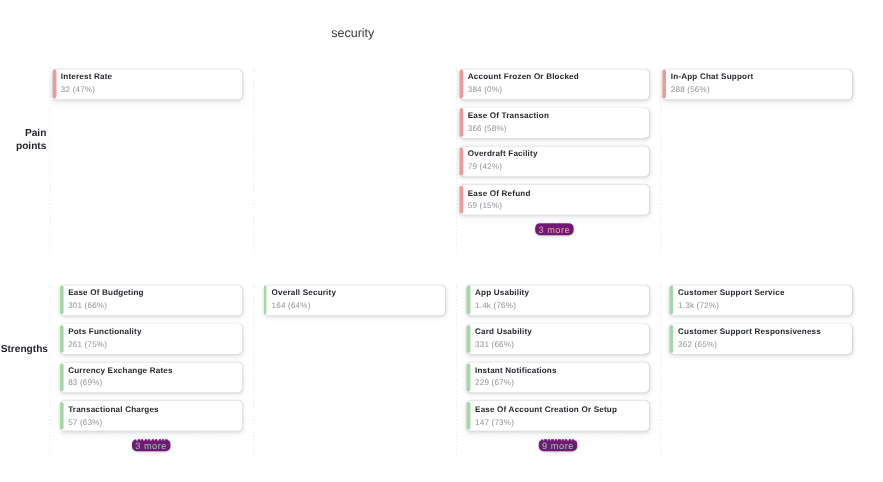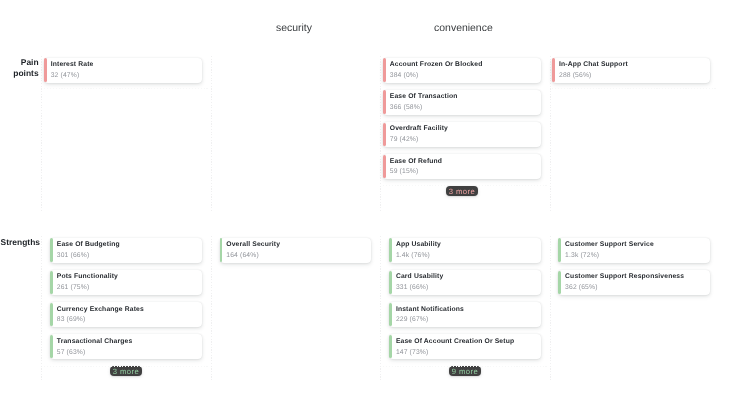--- a/index.html
+++ b/index.html
@@ -11,21 +11,21 @@
   .row{position:absolute;left:0;top:0;width:736px;height:402px;}
 
   
   .colhead{position:absolute;top:24.2px;text-align:center;color:#383b3e;
            font-size:10.45px;line-height:10.1px;font-weight:400;}
   .colhead span{display:inline-block;max-width:66px;}
 
   
   .rowlabel{position:absolute;width:120px;text-align:right;font-weight:bold;
             font-size:8.45px;color:#1f2328;line-height:11.5px;}
-  .rowlabel span{display:inline-block;max-width:38px;}
+  .rowlabel span{display:inline-block;max-width:38px;margin-top:48px;}
 
   
   .vline{position:absolute;width:1px;
          background-image:repeating-linear-gradient(to bottom,#f0f0f1 0 1.2px,rgba(255,255,255,0) 1.2px 2.7px);}
   .hline{position:absolute;height:1px;
          background-image:repeating-linear-gradient(to right,#f7f8f8 0 1.1px,rgba(255,255,255,0) 1.1px 2.9px);}
 
   
   .cell{position:absolute;}
   .card{position:relative;background:#ffffff;border-radius:4px;height:25px;margin-bottom:7.2px;
@@ -34,34 +34,33 @@
   .bar{position:absolute;left:0;top:0.7px;height:23.5px;width:2.6px;border-radius:2px;}
   .bar-pain{background:#ef9a9a;}
   .bar-strength{background:#a5d6a7;}
   .card .t{position:absolute;left:6.7px;top:2.6px;font-size:6.75px;font-weight:bold;
            letter-spacing:0.15px;color:#1f2328;white-space:nowrap;line-height:9px;}
   .card .s{position:absolute;left:6.7px;top:13.4px;font-size:6.75px;letter-spacing:0.15px;
            color:#909399;white-space:nowrap;line-height:9px;}
 
   
   .morewrap{text-align:center;line-height:0;font-size:0;}
-  .more{display:inline-block;padding:0 2.4px;border-radius:4px;background:#404040;
+  .more{display:inline-block;padding:0 2.4px;border-radius:4px;background:#701a75;
         font-size:7.7px;letter-spacing:0.055em;line-height:12.3px;height:9.6px;overflow:hidden;
         box-shadow:0 1px 2px 0 rgba(60,64,67,0.13),0 1px 4px 0 rgba(60,64,67,0.07),
                    0 0 1px 0 rgba(60,64,67,0.12);}
   .more-pain{color:#f0a3a3;}
   .more-strength{color:#93cfa1;}
 </style>
 </head>
 <body>
 
 <div class="matrix">
 
   <div class="colhead" style="left:209.2px;width:169.6px"><span>security</span></div>
-  <div class="colhead" style="left:378.8px;width:169.2px"><span>convenience</span></div>
 
   <div class="row">
     <div class="vline" style="left:41.3px;top:55.6px;height:157.6px"></div>
     <div class="vline" style="left:210.8px;top:55.6px;height:157.6px"></div>
     <div class="vline" style="left:380.4px;top:55.6px;height:157.6px"></div>
     <div class="vline" style="left:549.6px;top:55.6px;height:157.6px"></div>
     <div class="rowlabel" style="left:-81.4px;top:56.6px"><span>Pain points</span></div>
     <div class="cell" style="left:44px;top:57.5px;width:157.7px">
       <div class="card">
         <div class="bar bar-pain"></div>

